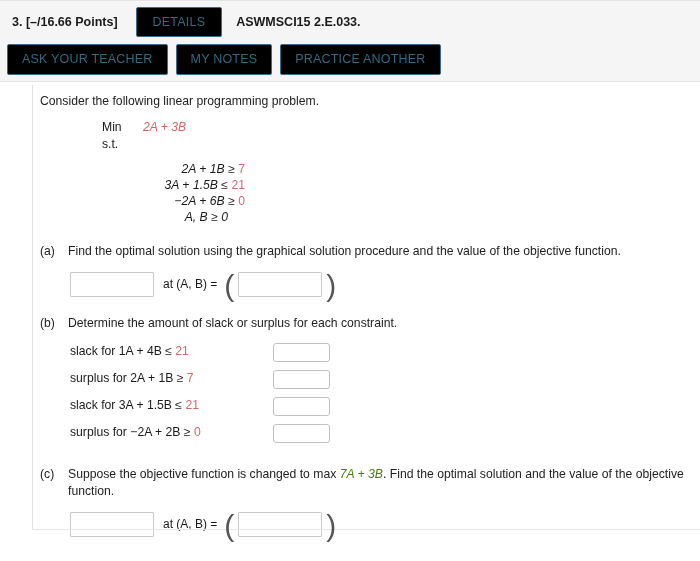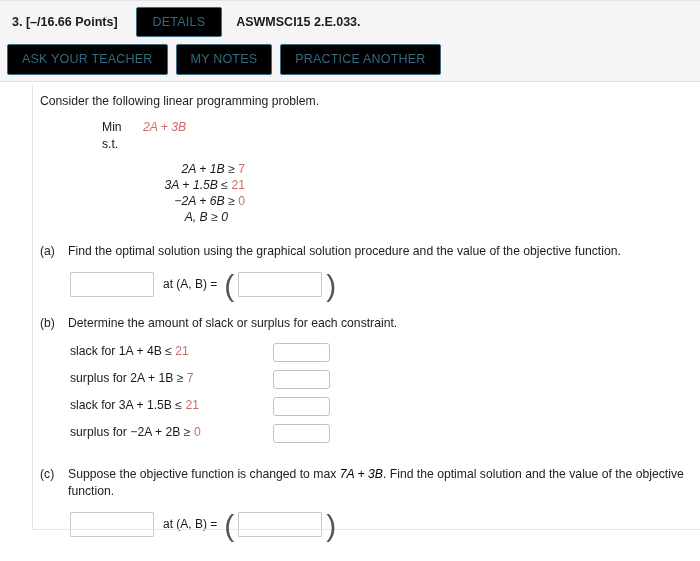--- a/index.html
+++ b/index.html
@@ -140,21 +140,21 @@
     width: 28px;
     flex: 0 0 28px;
     font-size: 12.2px;
     color: #222;
   }
   .part-text {
     font-size: 12.2px;
     color: #222;
     line-height: 1.4;
   }
-  .accent { color: #000000; font-style: italic; }
+  .accent { color: #4d7c0f; font-style: italic; }
 
   .answer-row {
     display: flex;
     align-items: center;
     margin: 12px 0 0 30px;
   }
   .ansbox {
     width: 84px;
     height: 25px;
     border: 1px solid #c9c9c9;

